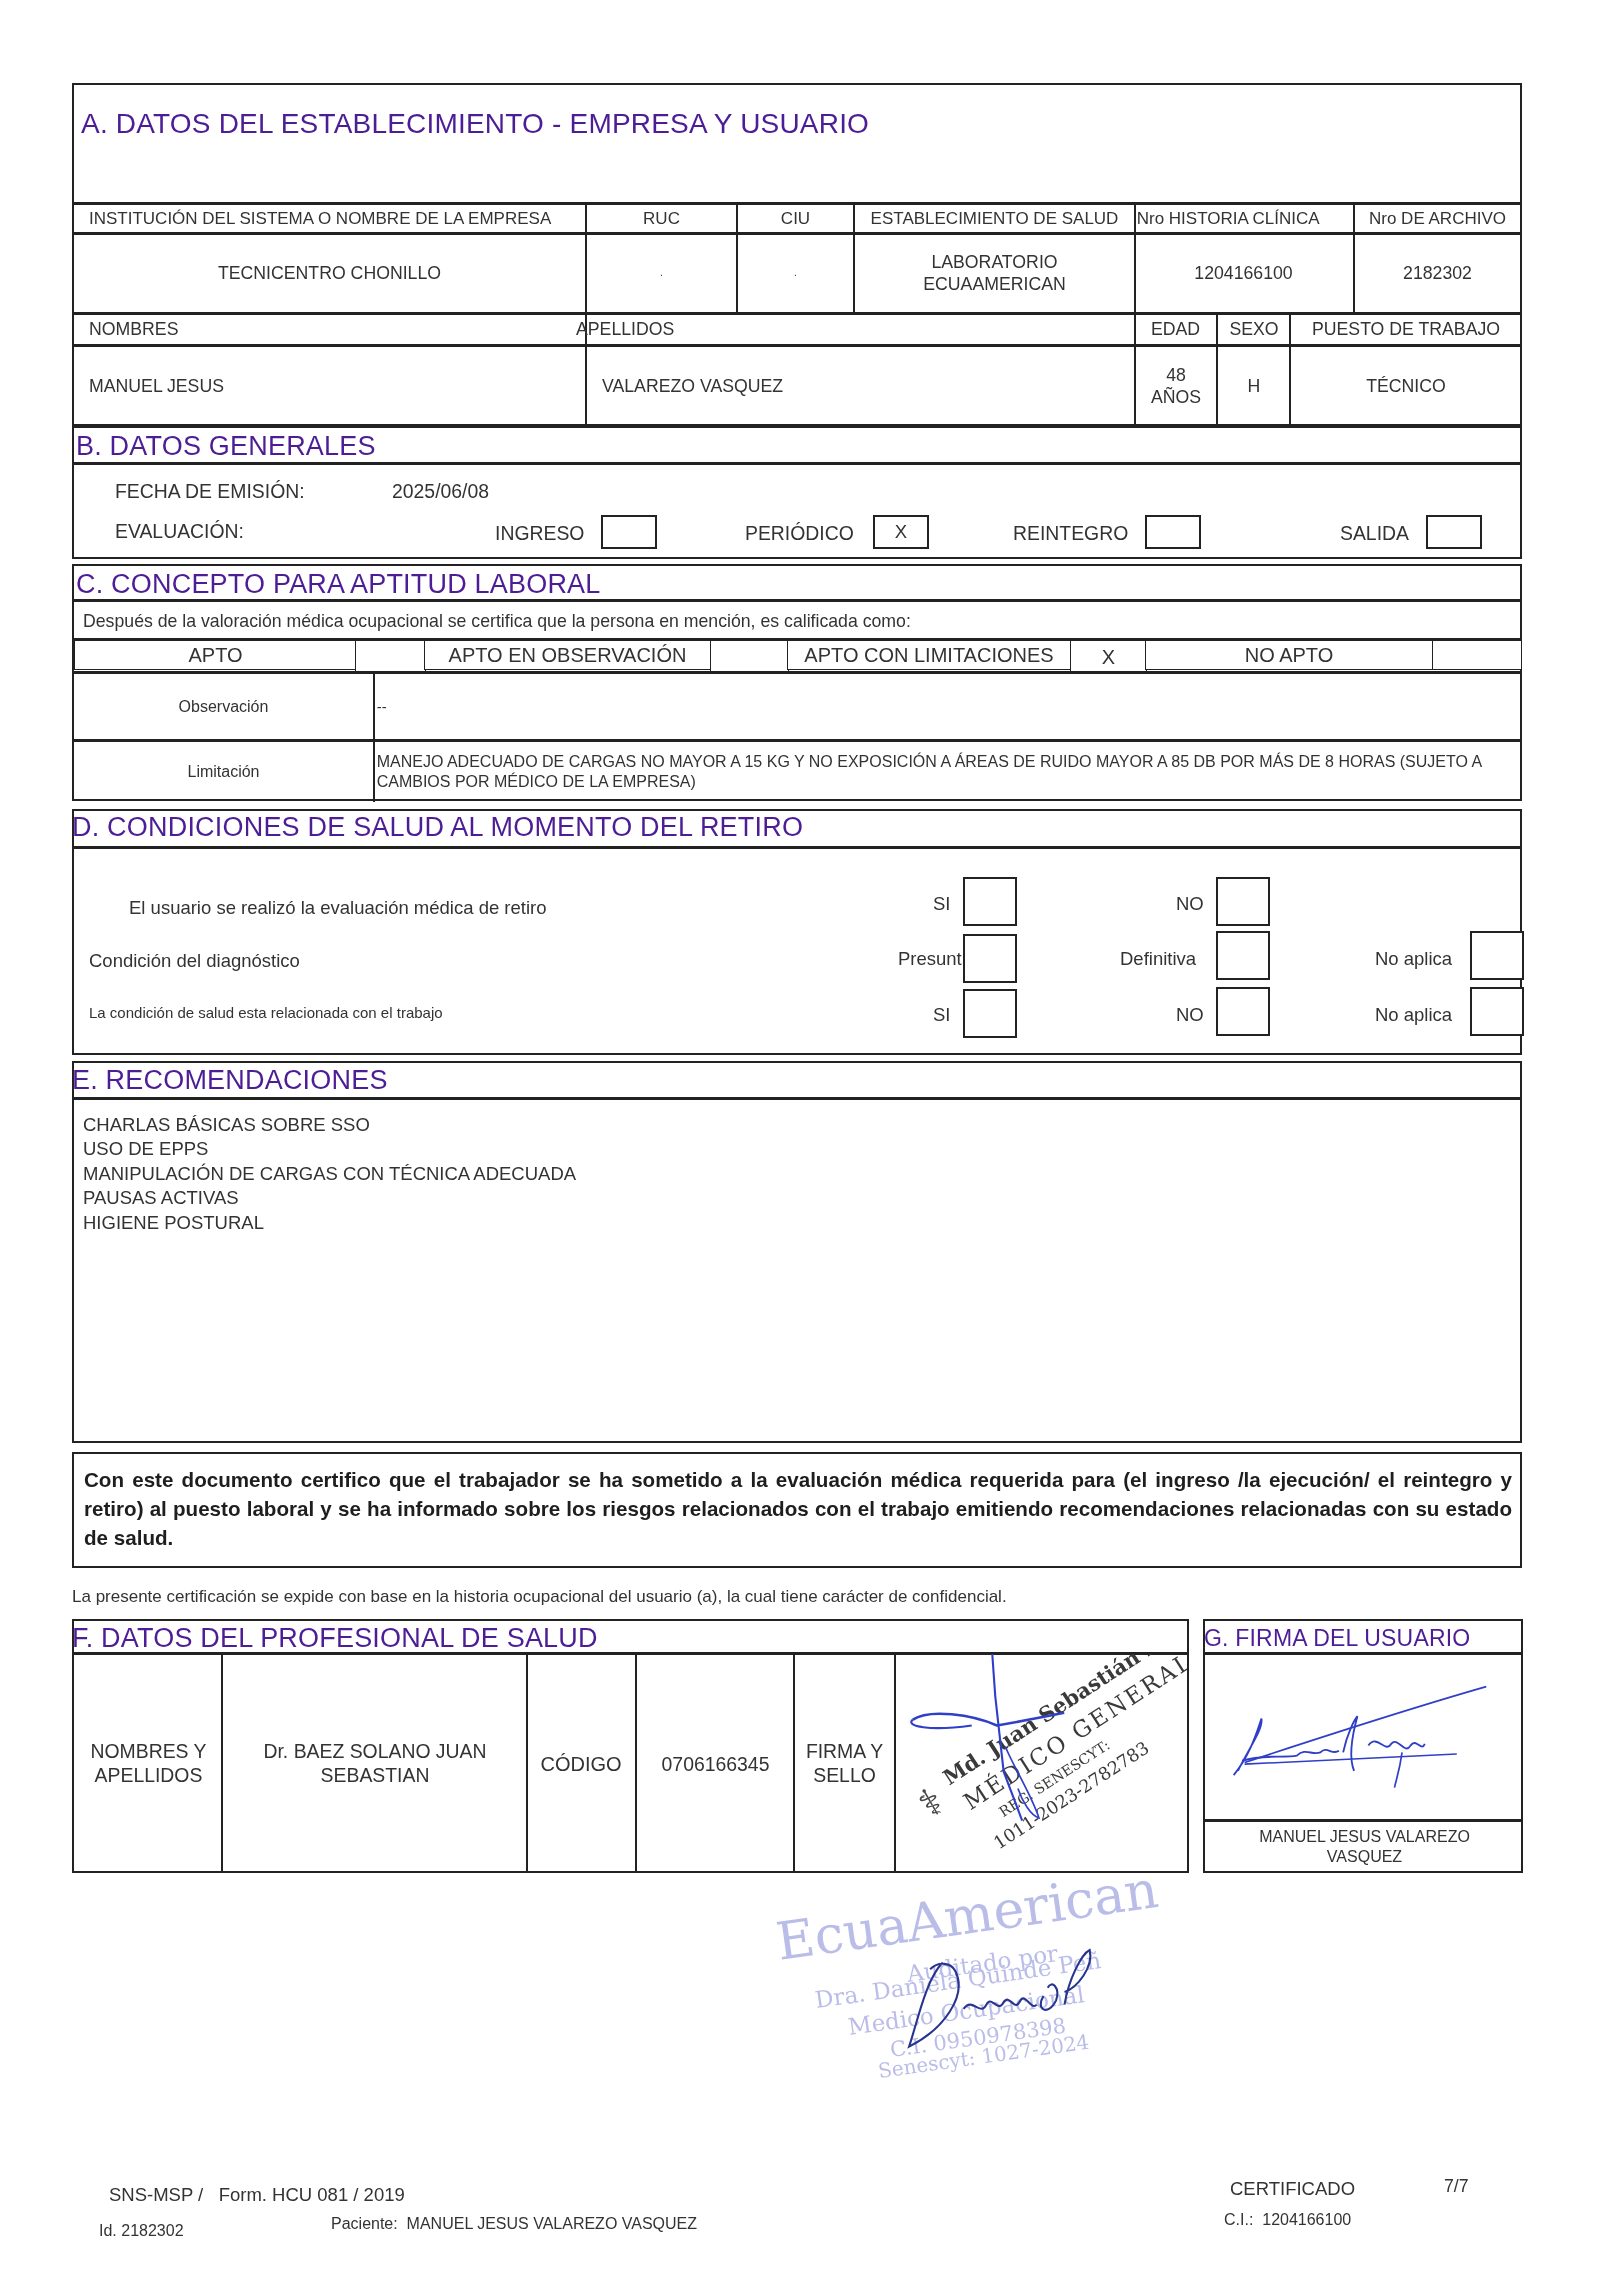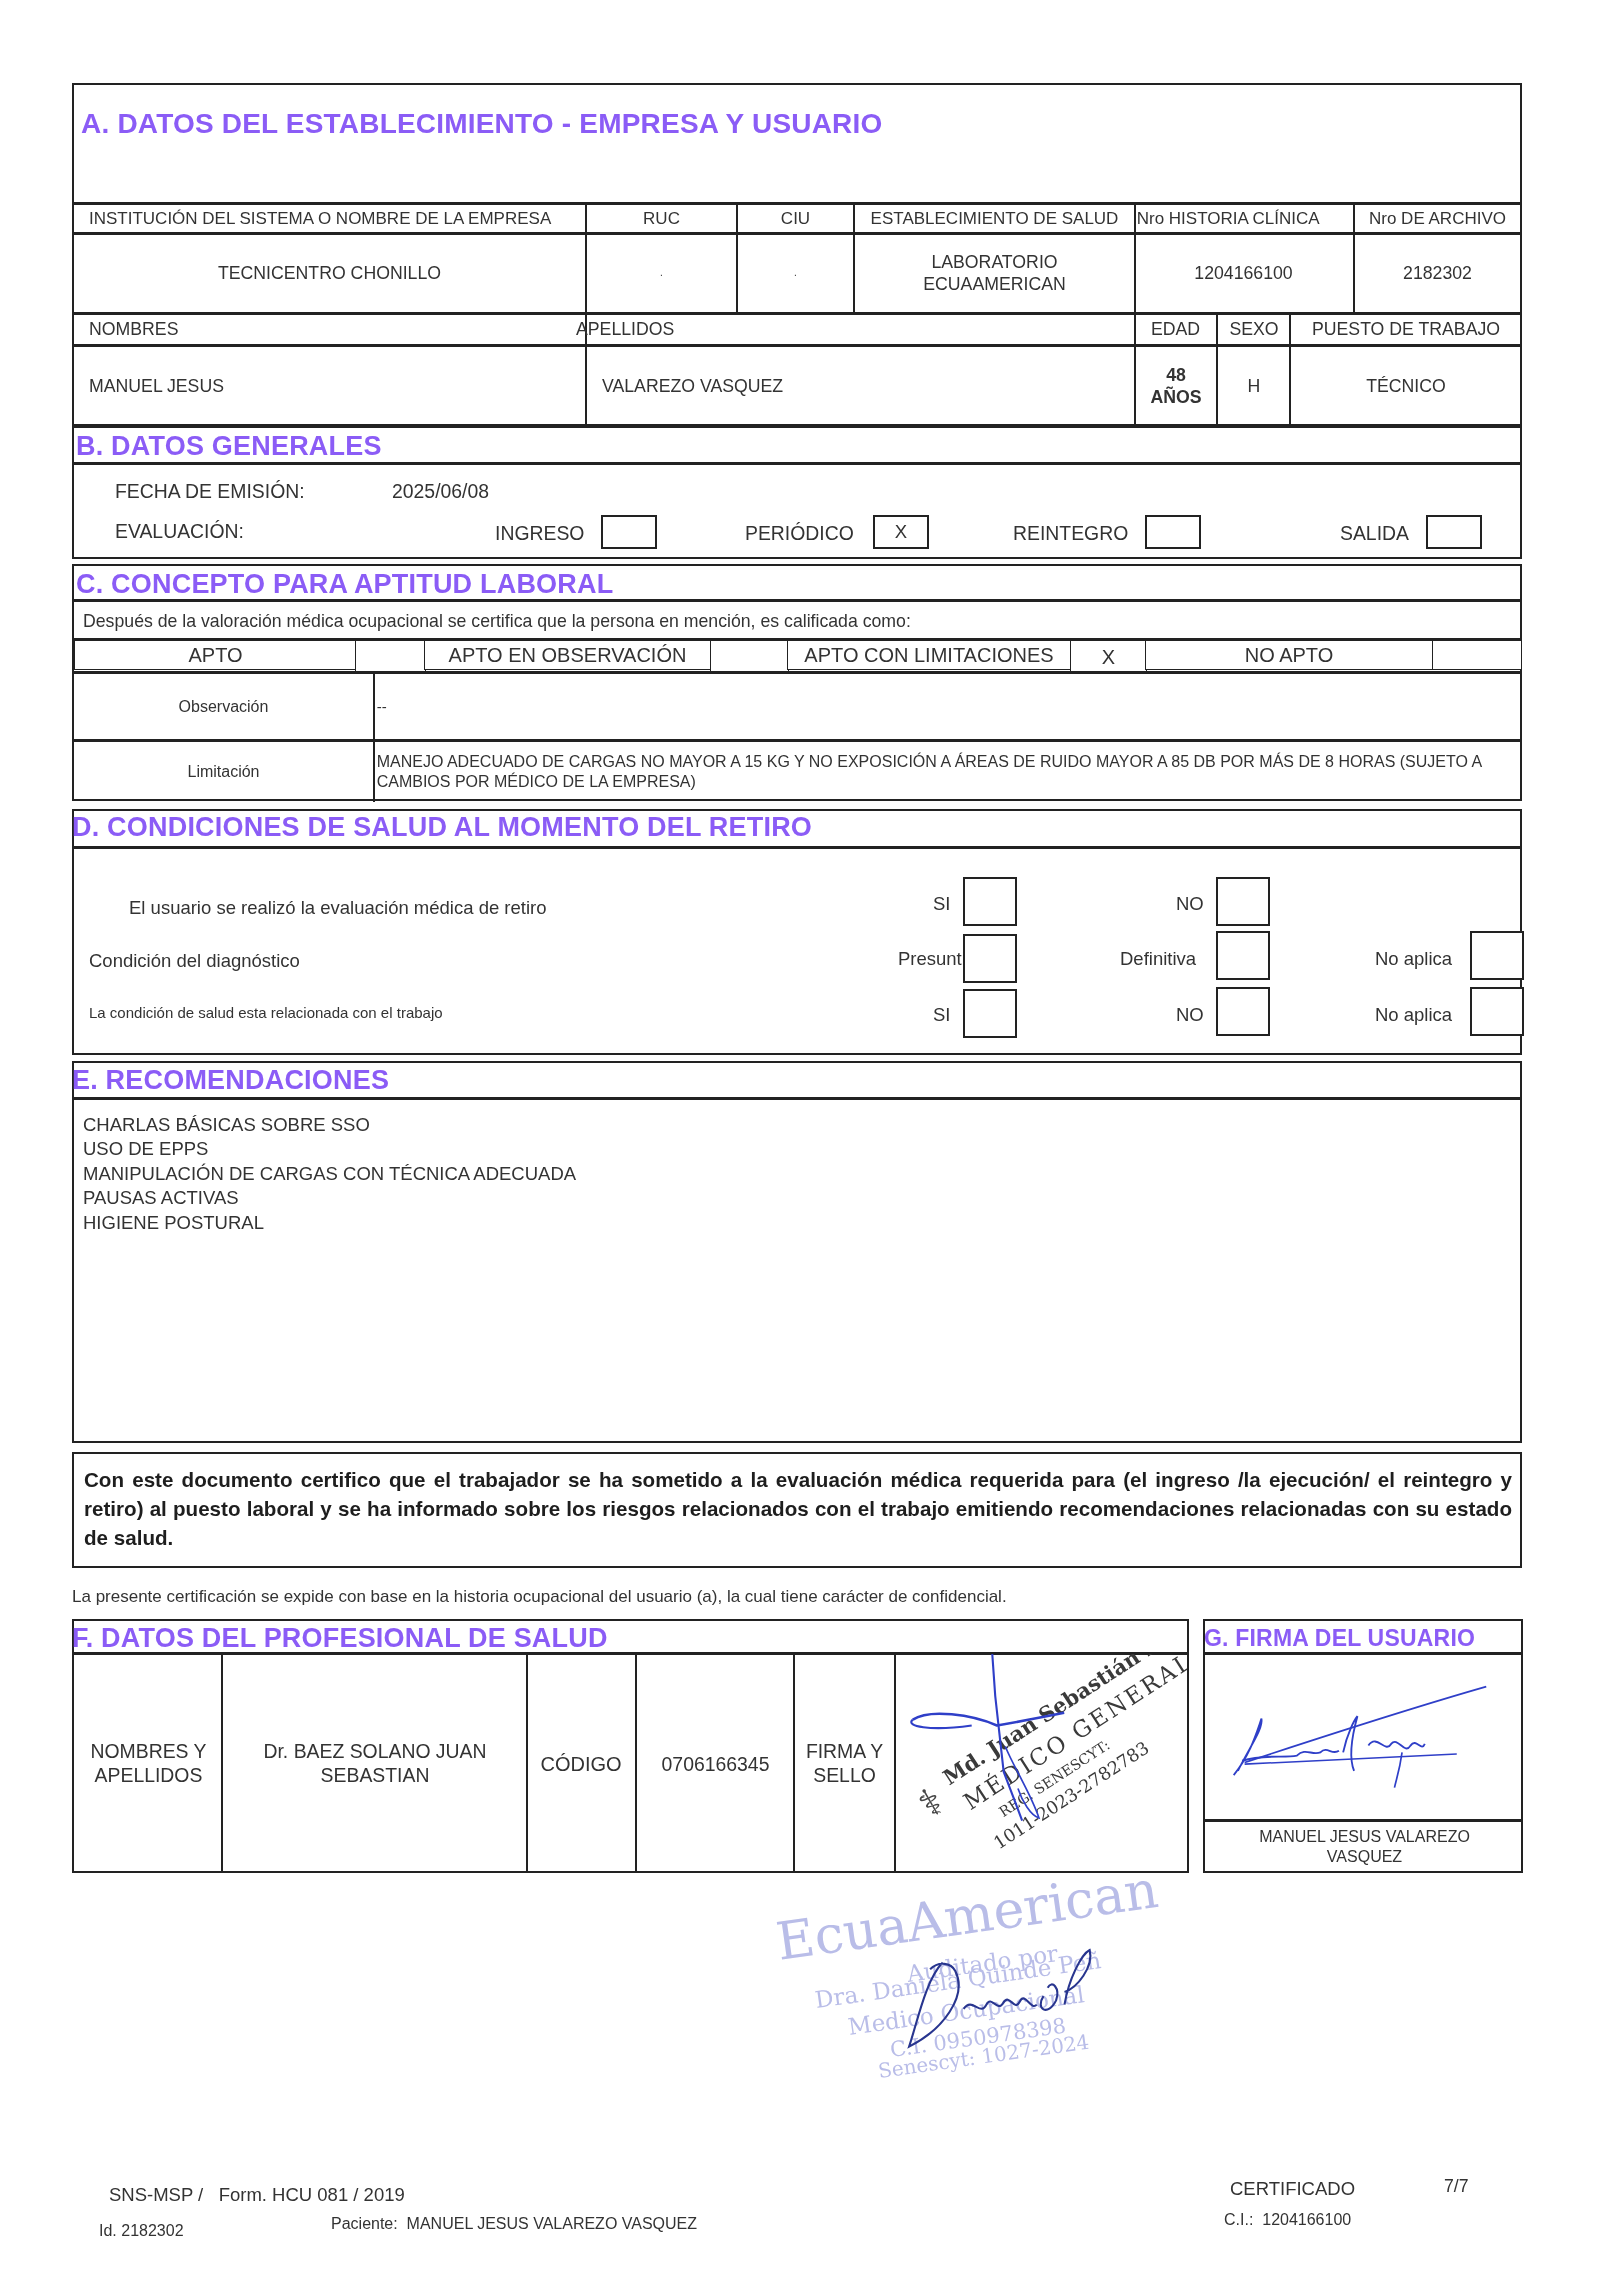--- a/index.html
+++ b/index.html
@@ -2,21 +2,21 @@
 <html style="font-size:13.5px"><head>
   <meta charset="utf-8">
   <style>
     html, body { margin: 0; padding: 0; background: #ffffff; }
     body { width: 1617px; height: 2284px; position: relative; overflow: hidden;
            font-family: "Liberation Sans", sans-serif; color: #2a2a2a; }
     .abs { position: absolute; box-sizing: border-box; }
     .box { position: absolute; box-sizing: border-box; border: 2.5px solid #222; }
     .hline { position: absolute; height: 2.5px; background: #222; }
     .vline { position: absolute; width: 1.7px; background: #222; }
-    .sec-title { position: absolute; font-weight: bold; color: #8b5cf6; letter-spacing: 0.2px; }
+    .sec-title { position: absolute; font-weight: normal; color: #4c1d95; letter-spacing: 0.2px; }
     .cell { position: absolute; box-sizing: border-box; display: flex; align-items: center;
             justify-content: center; text-align: center; font-size: 17.7px; line-height: 22px; color: #333; }
     .cell.left { justify-content: flex-start; text-align: left; padding-left: 15px; }
     .txt { position: absolute; font-size: 19.4px; color: #333; white-space: nowrap; }
     .chk { position: absolute; box-sizing: border-box; border: 2.5px solid #222; background: #fff;
            display: flex; align-items: center; justify-content: center; font-size: 18.5px; color: #333; }
     .ap-cell { position: absolute; box-sizing: border-box; border: 1.7px solid #222; display: flex;
                align-items: center; justify-content: center; font-size: 20px; color: #333; background:#fff; }
     .stamp { position: absolute; color: #3a3a3a; font-family: "DejaVu Serif", serif; font-weight: bold;
              transform-origin: left bottom; white-space: nowrap; }
@@ -55,21 +55,21 @@
 <div class="cell" data-name="archivo-value" style="left:1354px;top:234px;width:167px;height:77px;">2182302</div>
 
 <div class="cell left" data-name="header-nombres" style="left:74px;top:314px;width:511px;height:29.5px;">NOMBRES</div>
 <div class="cell left" data-name="header-apellidos" style="left:561px;top:314px;width:477px;height:29.5px;">APELLIDOS</div>
 <div class="cell" data-name="header-edad" style="left:1135px;top:314px;width:81px;height:29.5px;">EDAD</div>
 <div class="cell" data-name="header-sexo" style="left:1218px;top:314px;width:72px;height:29.5px;">SEXO</div>
 <div class="cell" data-name="header-puesto" style="left:1291px;top:314px;width:230px;height:29.5px;">PUESTO DE TRABAJO</div>
 
 <div class="cell left" data-name="nombres-value" style="left:74px;top:346px;width:511px;height:80px;">MANUEL JESUS</div>
 <div class="cell left" data-name="apellidos-value" style="left:587px;top:346px;width:547px;height:80px;">VALAREZO VASQUEZ</div>
-<div class="cell" data-name="edad-value" style="left:1154px;top:346px;width:44px;height:80px;font-weight:bold;">48 AÑOS</div>
+<div class="cell" data-name="edad-value" style="left:1154px;top:346px;width:44px;height:80px;">48 AÑOS</div>
 <div class="cell" data-name="sexo-value" style="left:1218px;top:346px;width:72px;height:80px;">H</div>
 <div class="cell" data-name="puesto-value" style="left:1291px;top:346px;width:230px;height:80px;">TÉCNICO</div>
 
 <div class="box" data-name="section-b-box" style="left:72px;top:426px;width:1450px;height:133px;"></div>
 <div class="sec-title" data-name="section-b-title" style="left:76px;top:431px;font-size:27px;">B. DATOS GENERALES</div>
 <div class="hline" data-name="divider" style="left:72px;top:462px;width:1450px;"></div>
 <div class="txt" data-name="fecha-label" style="left:115px;top:480px;">FECHA DE EMISIÓN:</div>
 <div class="txt" data-name="fecha-value" style="left:392px;top:480px;">2025/06/08</div>
 <div class="txt" data-name="evaluacion-label" style="left:115px;top:520px;">EVALUACIÓN:</div>
 

